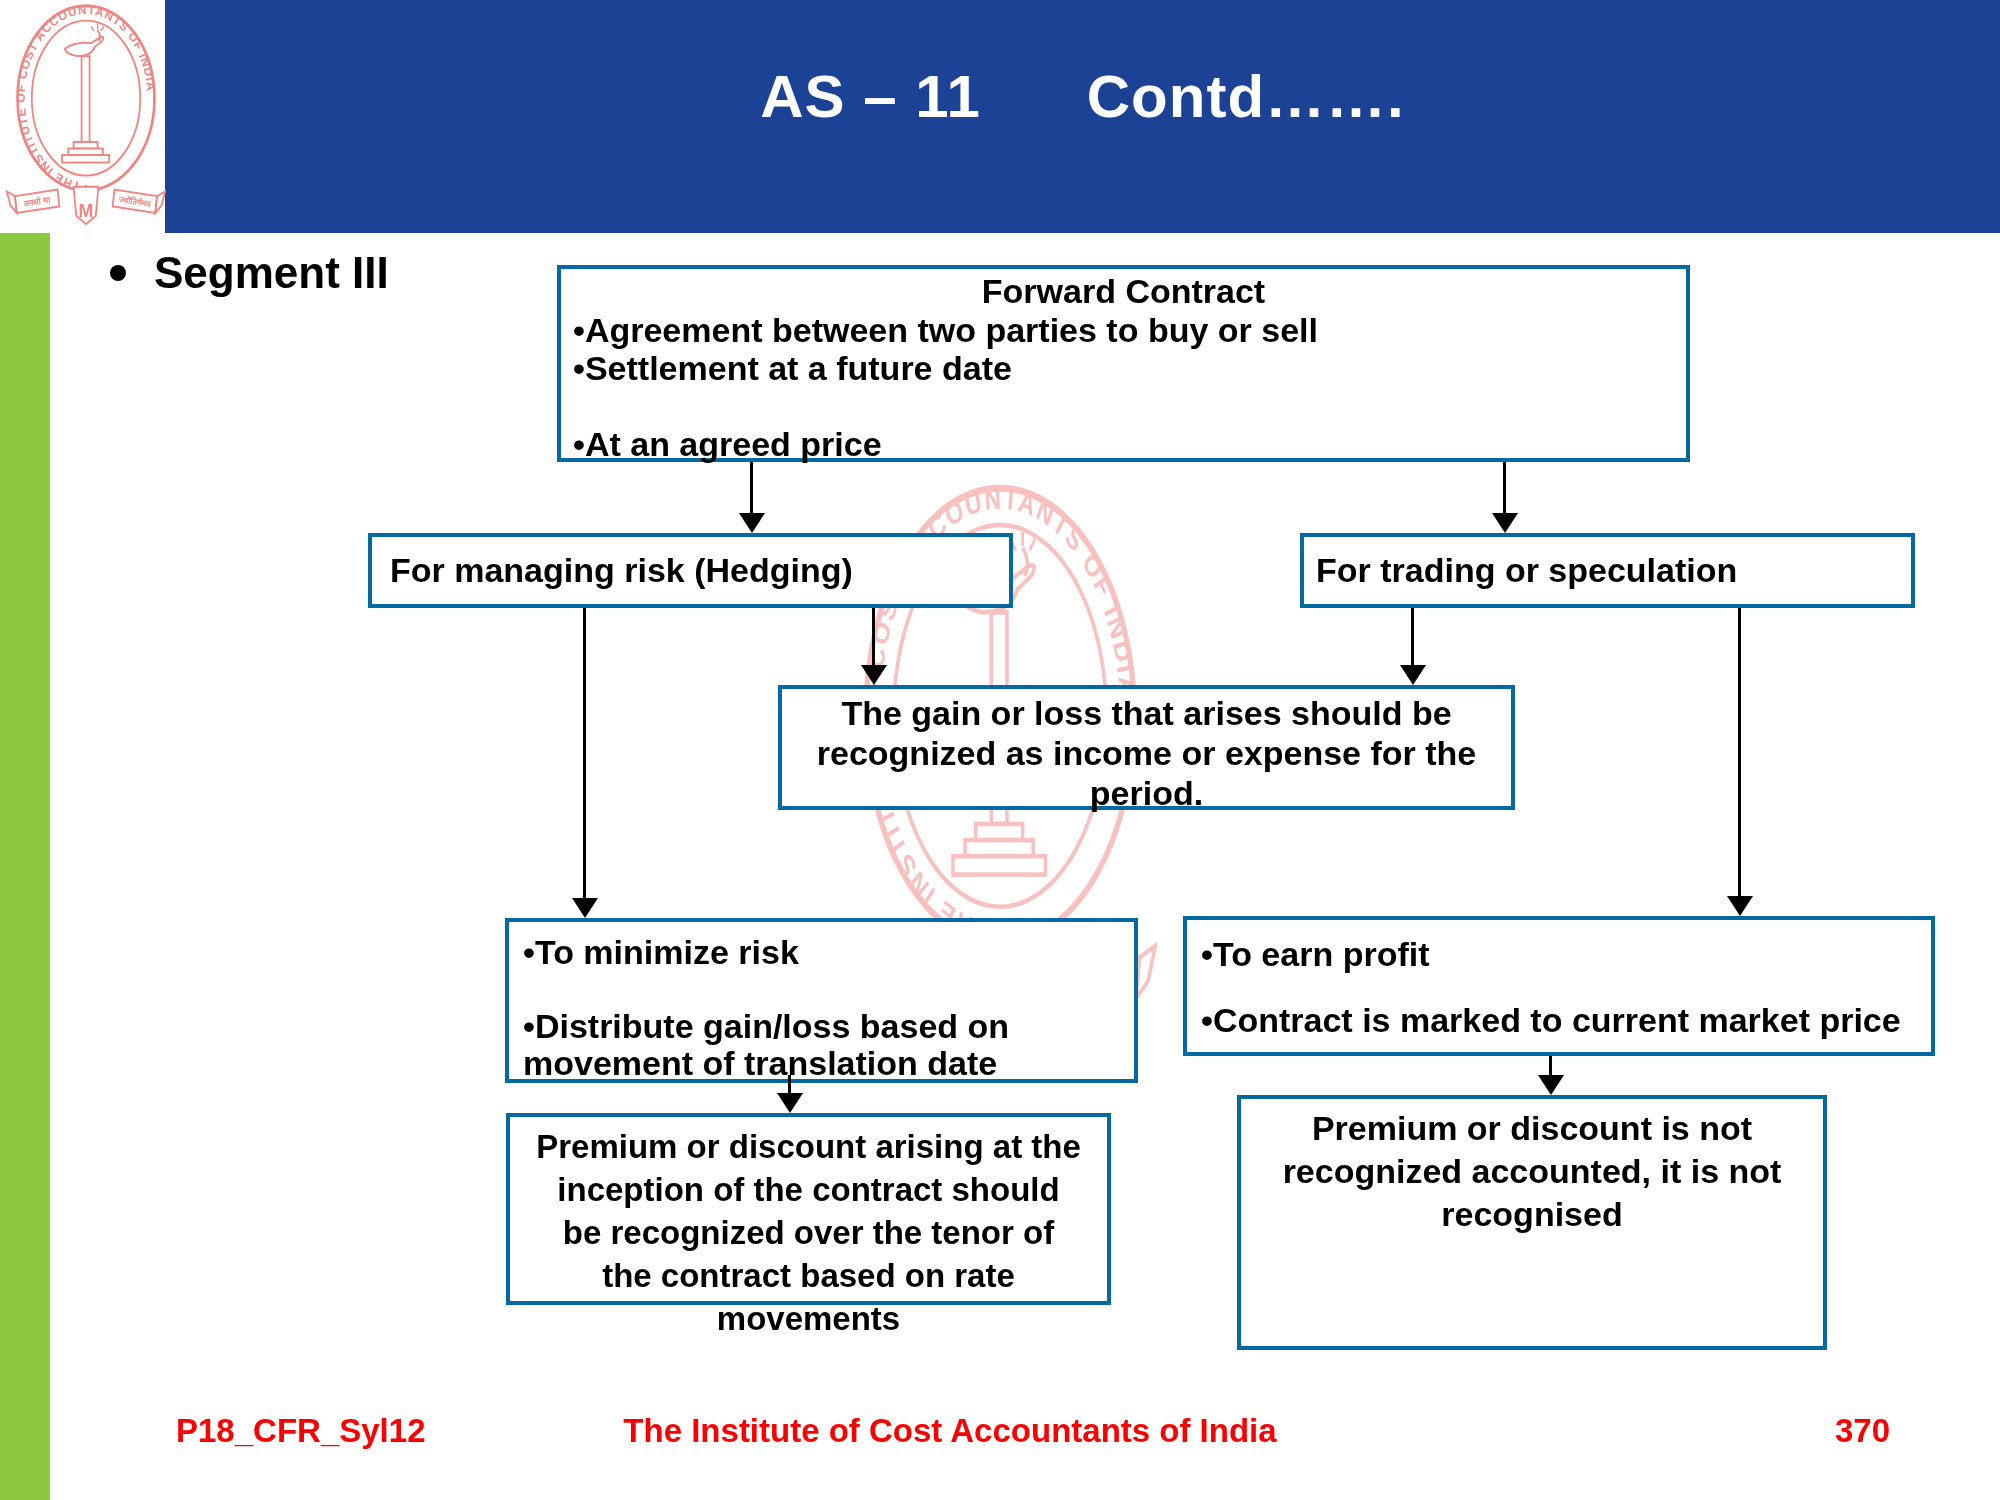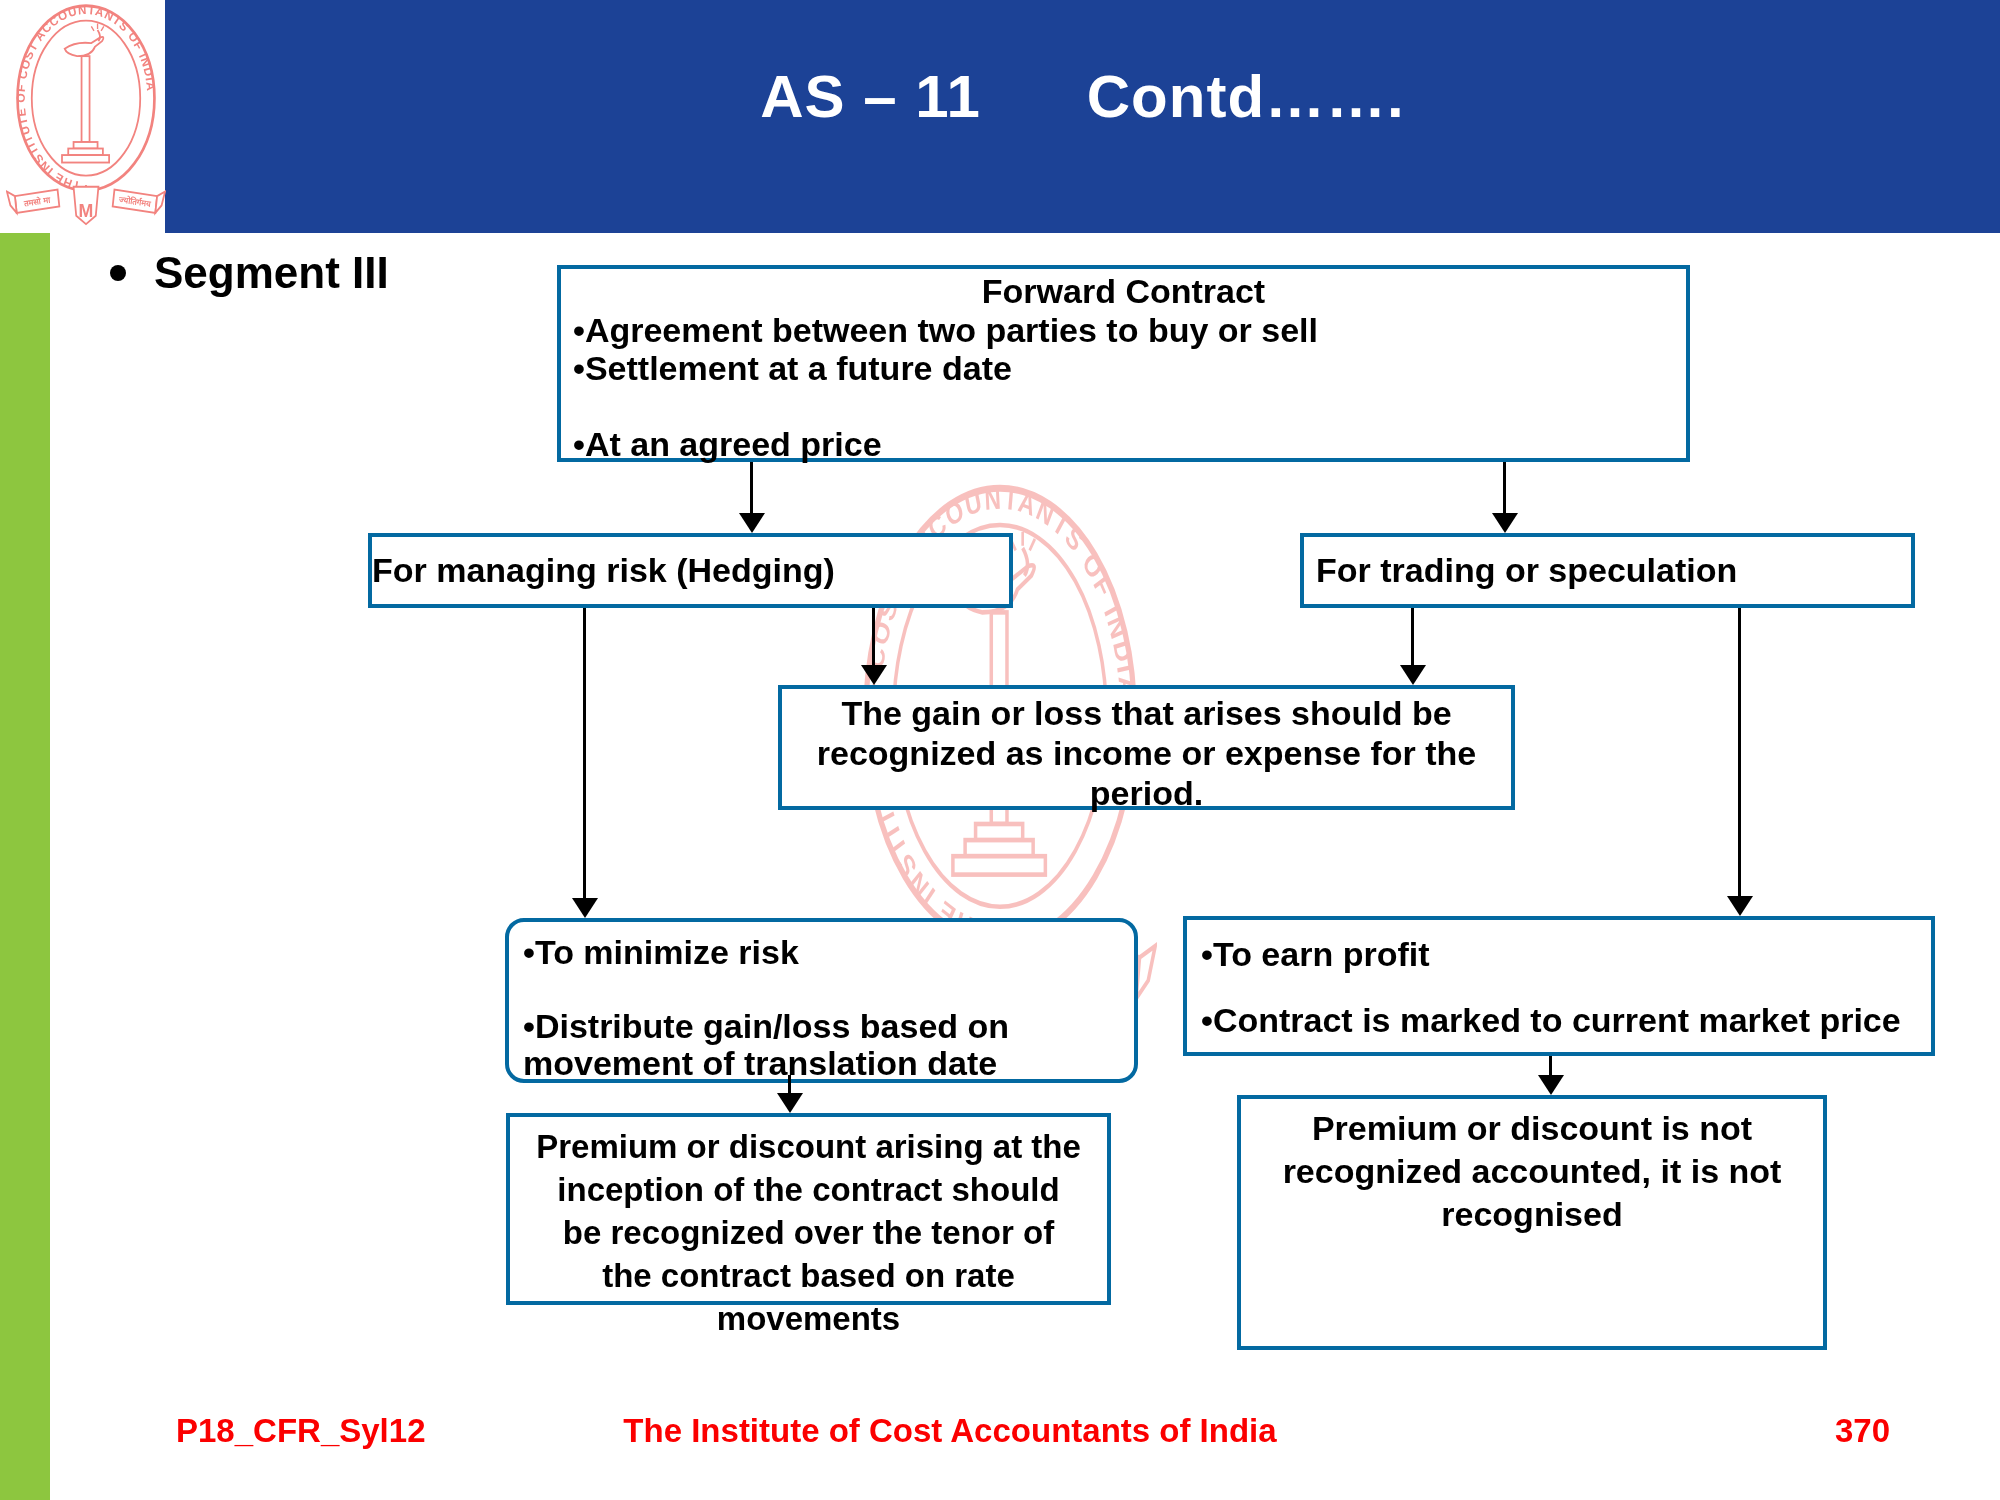--- a/index.html
+++ b/index.html
@@ -28,25 +28,25 @@
   
   .box{position:absolute;background:#fff;border:4px solid #0369a1;box-sizing:border-box;
        color:#000;font-weight:bold;font-size:34px;z-index:2;}
   .line{white-space:pre;}
   .center{text-align:center;}
 
   #box-forward{left:557px;top:265px;width:1133px;height:197px;padding-top:2px;}
   #box-forward .bullets{padding-left:12px;line-height:38px;}
   #box-forward .box-title{line-height:40px;}
 
-  #box-hedging{left:368px;top:533px;width:645px;height:75px;display:flex;align-items:center;}
+  #box-hedging{left:368px;top:533px;width:645px;height:75px;display:flex;align-items:center;padding-left:18px;}
   #box-trading{left:1300px;top:533px;width:615px;height:75px;display:flex;align-items:center;padding-left:12px;}
 
   #box-gainloss{left:778px;top:685px;width:737px;height:125px;line-height:40px;padding-top:4px;}
-  #box-minimize{left:505px;top:918px;width:633px;height:165px;line-height:37px;padding:12px 0 0 14px;border-radius:19px;}
+  #box-minimize{left:505px;top:918px;width:633px;height:165px;line-height:37px;padding:12px 0 0 14px;}
   #box-earn{left:1183px;top:916px;width:752px;height:140px;line-height:33px;padding:18px 0 4px 14px;}
   #box-premium-left{left:506px;top:1113px;width:605px;height:192px;line-height:43px;padding-top:8px;font-size:33px;}
   #box-premium-right{left:1237px;top:1095px;width:590px;height:255px;line-height:43px;padding-top:8px;}
 
   
   .arrow{position:absolute;width:3px;background:#000;z-index:2;}
   .arrow::after{content:'';position:absolute;left:50%;transform:translateX(-50%);
                 bottom:-20px;width:0;height:0;
                 border-left:13px solid transparent;border-right:13px solid transparent;
                 border-top:20px solid #000;}

